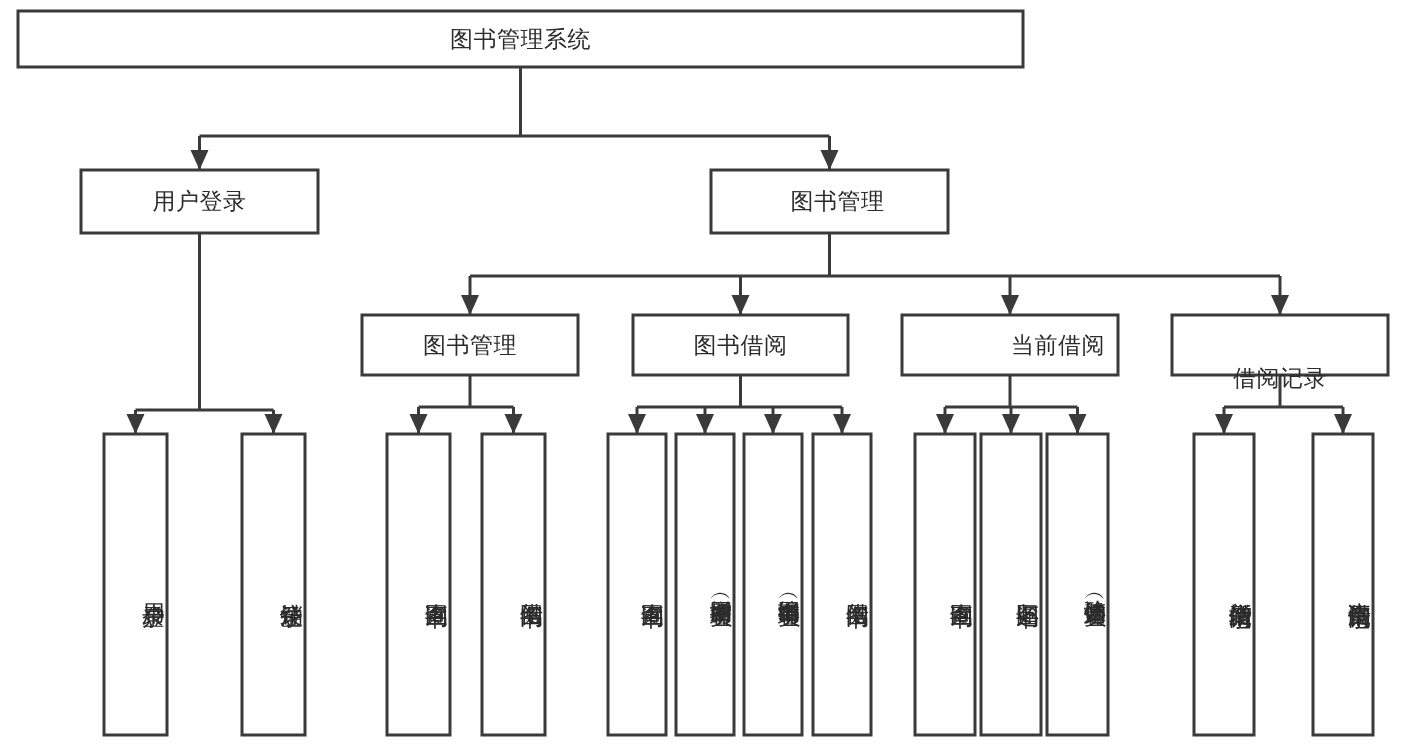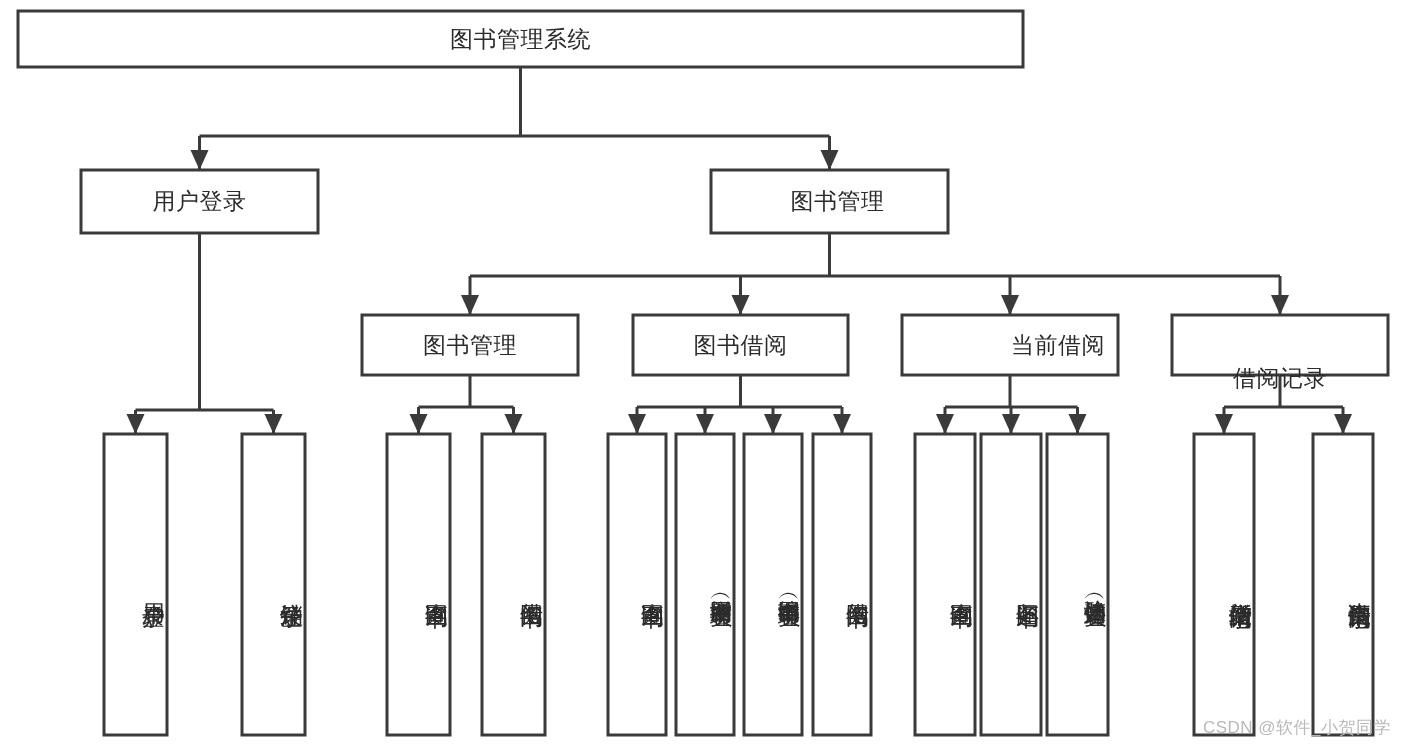--- a/index.html
+++ b/index.html
@@ -185,14 +185,13 @@
       <div class="node-label vertical tall" style="left: 676px; top: 434px; width: 58px; height: 301px;">新增图书（管理员）</div>
       <div class="node-label vertical tall" style="left: 744px; top: 434px; width: 58px; height: 301px;">编辑图书（管理员）</div>
       <div class="node-label vertical" style="left: 813px; top: 434px; width: 58px; height: 301px;">借阅图书</div>
       <div class="node-label vertical" style="left: 915px; top: 434px; width: 60px; height: 301px;">查询图书</div>
       <div class="node-label vertical" style="left: 981px; top: 434px; width: 60px; height: 301px;">归还图书</div>
       <div class="node-label vertical tall" style="left: 1047px; top: 434px; width: 61px; height: 301px;">确认归还（管理员）</div>
       <div class="node-label vertical" style="left: 1194px; top: 434px; width: 60px; height: 301px;">新增借阅记录</div>
       <div class="node-label vertical" style="left: 1313px; top: 434px; width: 60px; height: 301px;">查询借阅记录</div>
     </div>
 
-  <div id="watermark">CSDN @软件_小贺同学</div>
 </div>
 
 </body></html>

